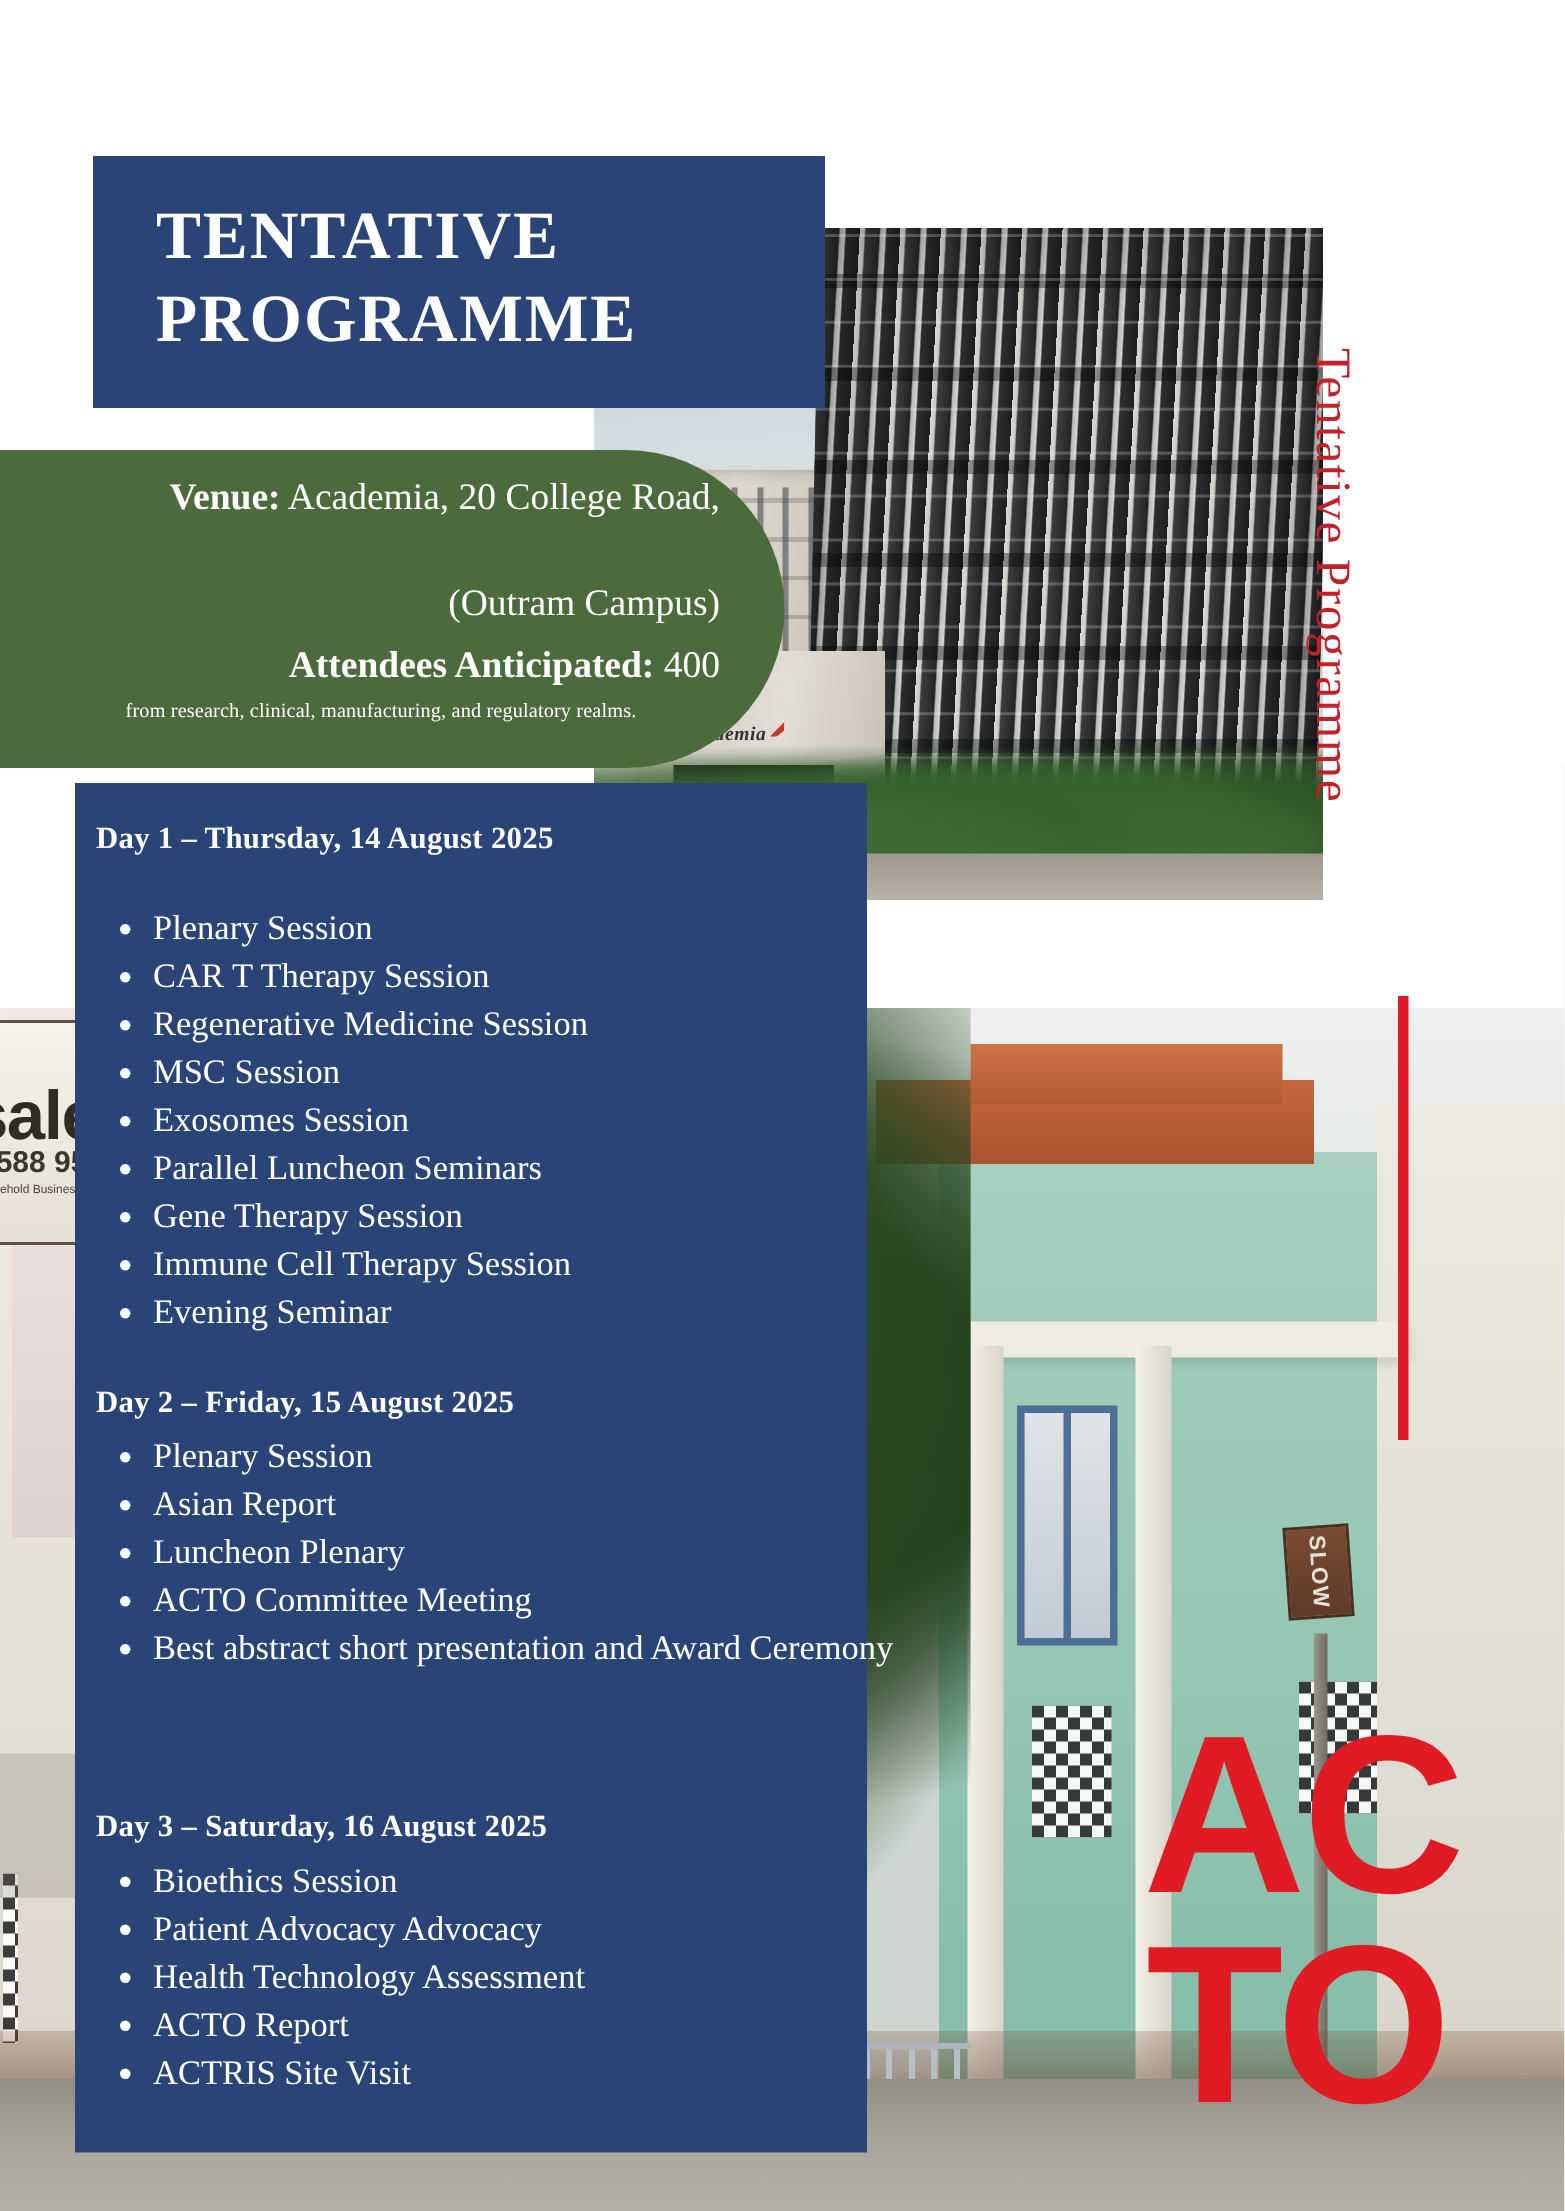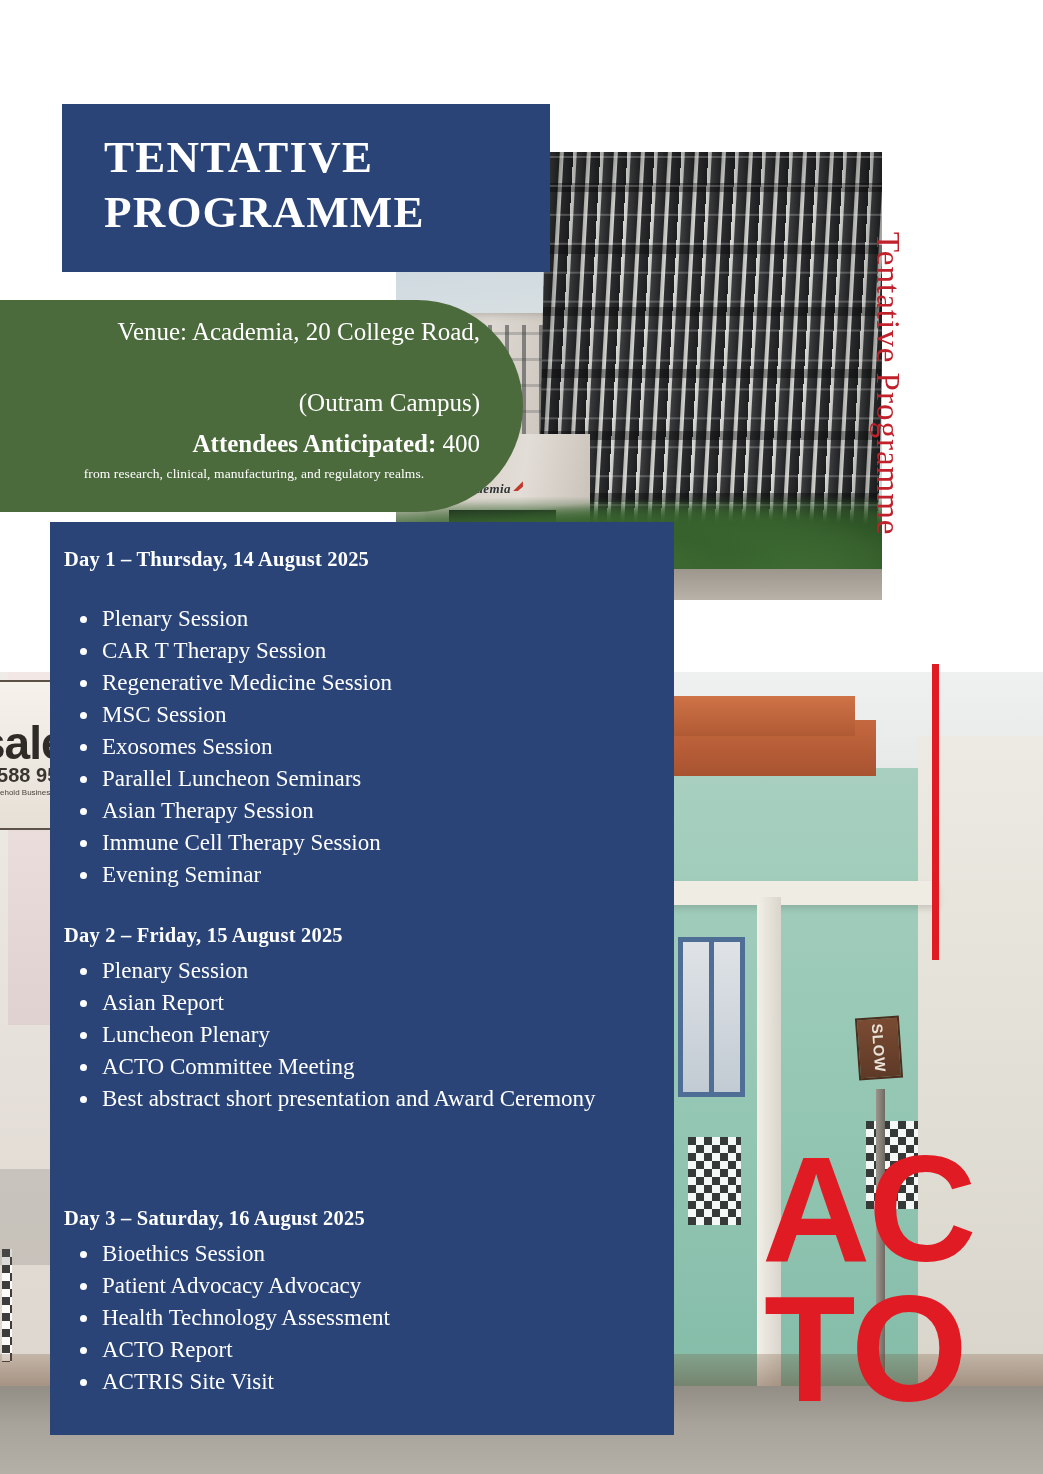--- a/index.html
+++ b/index.html
@@ -272,21 +272,21 @@
     color: #ffffff;
   }
   .venue-lines {
     position: absolute;
     left: 28px; top: 14px;
     width: 452px;
     text-align: right;
     font-size: 25px;
     line-height: 1.42;
   }
-  .venue-lines .lbl { font-weight: 400; }
+  .venue-lines .lbl { font-weight: 700; }
   .venue-attend {
     position: absolute;
     left: 28px; top: 130px;
     width: 452px;
     text-align: right;
     font-size: 25px;
   }
   .venue-attend .lbl { font-weight: 700; }
   .venue-note {
     position: absolute;
@@ -294,21 +294,21 @@
     width: 452px;
     text-align: center;
     font-size: 13.5px;
     letter-spacing: .1px;
   }
 
   
   .programme-block {
     position: absolute;
     left: 50px; top: 522px;
-    width: 624px; height: 913px;
+    width: 528px; height: 913px;
     background: #2a4478;
     color: #ffffff;
   }
   .day-heading {
     font-weight: 700;
     font-size: 20.5px;
     letter-spacing: .2px;
   }
   .sess-list { list-style: none; }
   .sess-list li {
@@ -446,21 +446,21 @@
 
     <div class="day1">
       <div class="day-heading">Day 1 – Thursday, 14 August 2025</div>
       <ul class="sess-list">
         <li>Plenary Session</li>
         <li>CAR T Therapy Session</li>
         <li>Regenerative Medicine Session</li>
         <li>MSC Session</li>
         <li>Exosomes Session</li>
         <li>Parallel Luncheon Seminars</li>
-        <li>Asian Therapy Session</li>
+        <li>Gene Therapy Session</li>
         <li>Immune Cell Therapy Session</li>
         <li>Evening Seminar</li>
       </ul>
     </div>
 
     <div class="day2">
       <div class="day-heading">Day 2 – Friday, 15 August 2025</div>
       <ul class="sess-list">
         <li>Plenary Session</li>
         <li>Asian Report</li>

